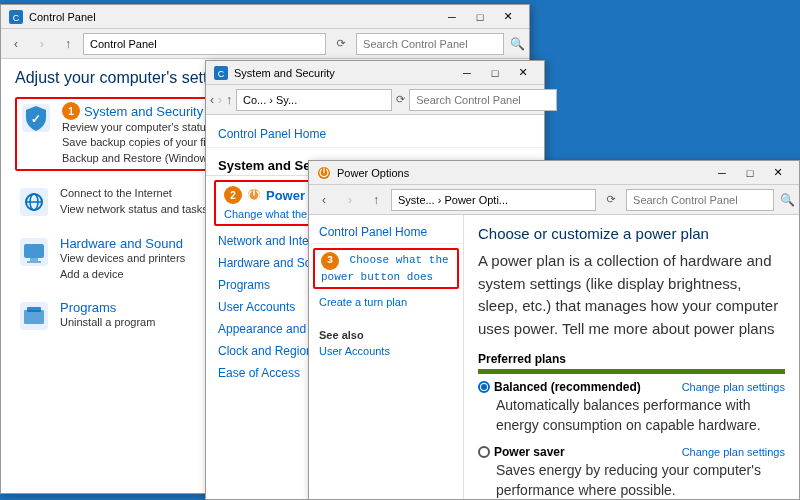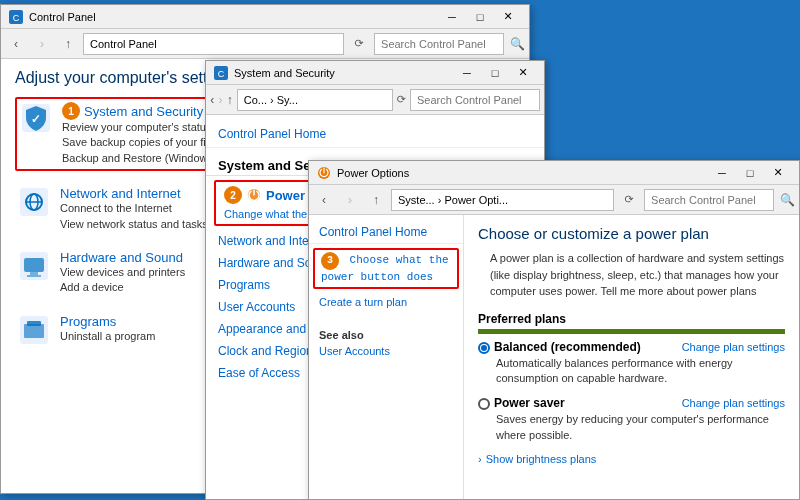--- a/index.html
+++ b/index.html
@@ -46,21 +46,21 @@
       background: none; border: none; cursor: pointer; font-size: 12px;
       display: flex; align-items: center; justify-content: center; color: #555;
       border-radius: 2px;
     }
     .nav-btn:disabled { color: #bbb; cursor: default; }
     .addr-input {
       flex: 1; height: 22px; border: 1px solid #bbb; padding: 0 6px; font-size: 11px;
       background: #fff;
     }
     .search-box {
-      width: 130px; height: 22px; border: 1px solid #bbb; padding: 0 6px; font-size: 11px;
+      width: 148px; height: 22px; border: 1px solid #bbb; padding: 0 6px; font-size: 11px;
       background: #fff;
     }
     .refresh-btn {
       width: 22px; height: 22px; background: none; border: none; cursor: pointer; font-size: 11px;
       display: flex; align-items: center; justify-content: center; color: #555;
     }
 
     
     #win-cp {
       left: 0; top: 4px;
@@ -144,28 +144,28 @@
     .power-left-item.highlighted { border: 2px solid #e00; border-radius: 2px; margin: 2px 4px; padding: 2px 6px; font-family: Liberation Mono, monospace; }
     .power-right {
       flex: 1;
       padding: 10px 14px;
       overflow-y: auto;
     }
     .power-title {
       font-size: 15px; color: #003366; margin-bottom: 8px;
     }
     .power-desc {
-      font-size: 11px; color: #333; line-height: 1.5; margin-bottom: 12px; margin-left: 12px;
+      font-size: 15px; color: #333; line-height: 1.5; margin-bottom: 12px;
     }
     .section-label { font-size: 12px; font-weight: bold; color: #000; margin-bottom: 6px; border-bottom: 5px solid #4d7c0f; padding-bottom: 3px; }
     .plan-item { margin-bottom: 10px; }
     .plan-name-row { display: flex; align-items: center; justify-content: space-between; margin-bottom: 2px; }
-    .plan-name { font-size: 12px; font-weight: bold; color: #000; display: flex; align-items: flex-end; gap: 4px; }
+    .plan-name { font-size: 12px; font-weight: bold; color: #000; display: flex; align-items: center; gap: 4px; }
     .plan-link { font-size: 11px; color: #0066cc; cursor: pointer; }
-    .plan-desc { font-size: 11px; color: #333; line-height: 1.4; padding-left: 18px; }
+    .plan-desc { font-size: 14px; color: #333; line-height: 1.4; padding-left: 18px; }
     .radio-circle { width: 12px; height: 12px; border-radius: 50%; border: 2px solid #0066cc; flex-shrink: 0; display: inline-flex; align-items: center; justify-content: center; }
     .radio-dot { width: 6px; height: 6px; background: #0066cc; border-radius: 50%; }
     .power-saver-radio { width: 12px; height: 12px; border-radius: 50%; border: 2px solid #555; flex-shrink: 0; display: inline-block; }
     .show-plans { font-size: 11px; color: #0066cc; cursor: pointer; margin-top: 8px; display: flex; align-items: center; gap: 4px; }
 
     
     .see-also { padding: 6px 10px 2px; font-size: 11px; font-weight: bold; color: #333; margin-top: 8px; }
     .see-also-link { display: block; padding: 2px 10px; font-size: 11px; color: #0066cc; cursor: pointer; }
   </style>
 </head>
@@ -222,21 +222,20 @@
     <div class="cp-item">
       <div class="cp-item-icon">
         <svg width="32" height="32" viewBox="0 0 32 32">
           <rect x="2" y="2" width="28" height="28" rx="3" fill="#e8f0fe"></rect>
           <circle cx="16" cy="16" r="8" fill="none" stroke="#0070c0" stroke-width="2"></circle>
           <ellipse cx="16" cy="16" rx="4" ry="8" fill="none" stroke="#0070c0" stroke-width="1.5"></ellipse>
           <line x1="8" y1="16" x2="24" y2="16" stroke="#0070c0" stroke-width="1.5"></line>
         </svg>
       </div>
       <div class="cp-item-text">
-        <div class="cp-item-title">Network and Internet</div>
         <div class="cp-item-desc">
           <div>Connect to the Internet</div>
           <div>View network status and tasks</div>
         </div>
       </div>
     </div>
 
     <div class="cp-item">
       <div class="cp-item-icon">
         <svg width="32" height="32" viewBox="0 0 32 32">

